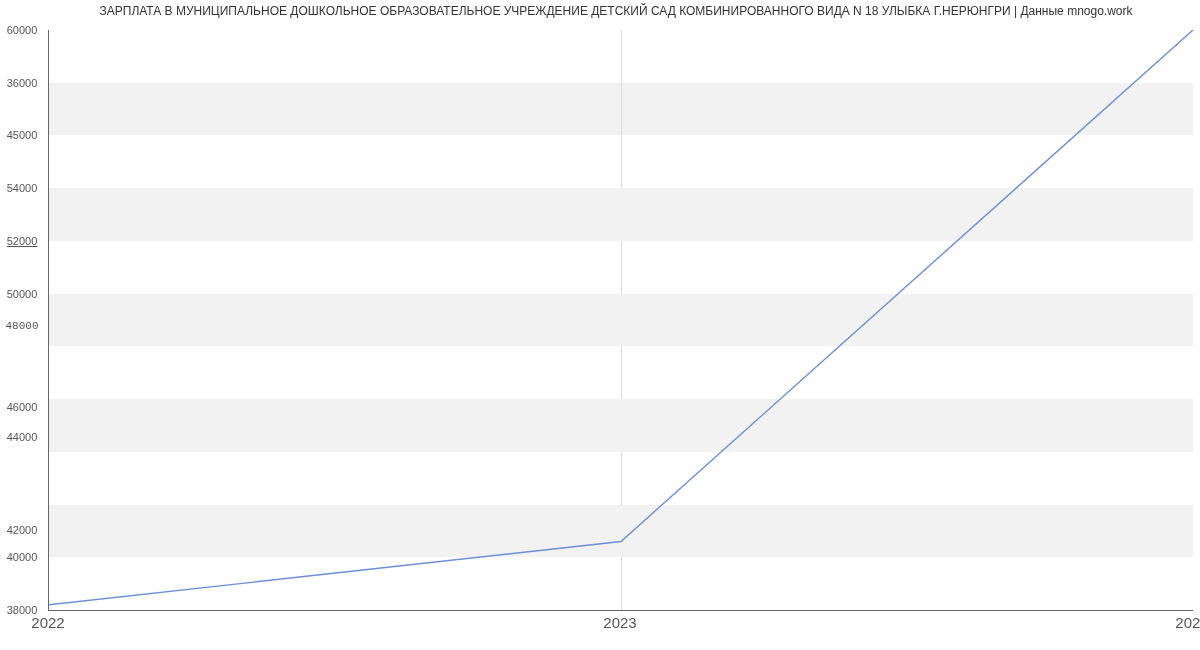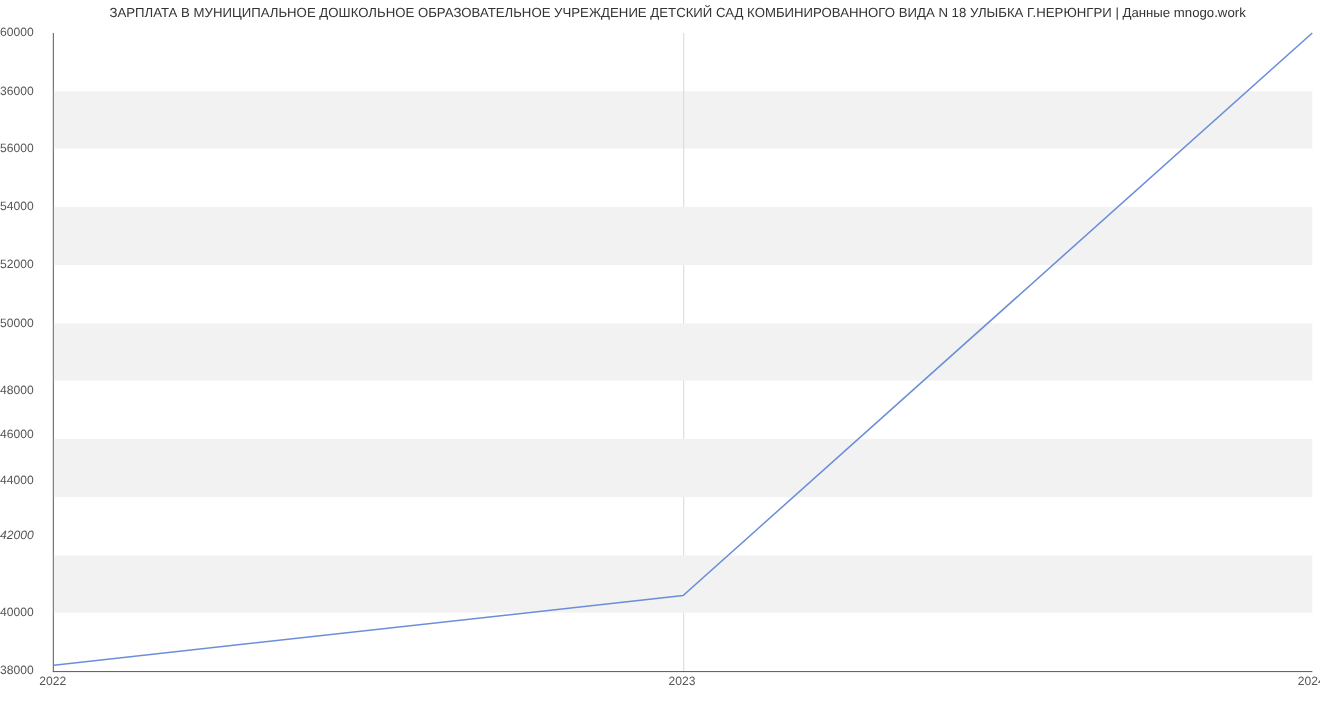--- a/index.html
+++ b/index.html
@@ -46,28 +46,28 @@
     top: 0;
     bottom: 0;
     width: 0;
     border-left: 1px solid #dcdcdc;
   }
   .ytick {
     position: absolute;
     right: 1156px; 
     font-size: 11px;
     color: #555;
-    text-align: left;
+    text-align: center;
     transform: translateY(-50%);
     width: 44px;
   }
   .xtick {
     position: absolute;
     top: 614px;
-    font-size: 11px;
+    font-size: 15px;
     color: #555;
     transform: translateX(-50%);
   }
   svg.line-layer {
     position: absolute;
     left: 0;
     top: 0;
     width: 100%;
     height: 100%;
     overflow: visible;
@@ -92,26 +92,26 @@
       <div class="band" style="top: 263.636px; height: 52.7273px;"></div>
       <div class="band" style="top: 369.091px; height: 52.7273px;"></div>
       <div class="band" style="top: 474.545px; height: 52.7273px;"></div>
     <svg class="line-layer" preserveAspectRatio="none" viewBox="0 0 1144 580">
       <polyline class="series-line" points="0,574.7272727272727 572,511.45454545454544 1144,0" style="stroke: rgb(106, 143, 216);"></polyline>
     </svg>
   </div>
 
 <div class="ytick" style="top: 610px; padding-left: 28px;">38000</div>
     <div class="ytick" style="top: 557.273px;">40000</div>
-    <div class="ytick" style="top: 487px; font-style: italic;">42000</div>
+    <div class="ytick" style="top: 530px;">42000</div>
     <div class="ytick" style="top: 437px;">44000</div>
-    <div class="ytick" style="top: 395px; margin-left: 48px;">46000</div>
-    <div class="ytick" style="top: 355px;">48000</div>
+    <div class="ytick" style="top: 407px; margin-left: 48px;">46000</div>
+    <div class="ytick" style="top: 326px; font-family: Liberation Mono, monospace;">48000</div>
     <div class="ytick" style="top: 293.636px;">50000</div>
-    <div class="ytick" style="top: 240.909px;">52000</div>
+    <div class="ytick" style="top: 240.909px; text-decoration: underline;">52000</div>
     <div class="ytick" style="top: 188.182px; padding-left: 46px;">54000</div>
-    <div class="ytick" style="top: 135.455px;">56000</div>
+    <div class="ytick" style="top: 135.455px;">45000</div>
     <div class="ytick" style="top: 82.7273px;">36000</div>
     <div class="ytick" style="top: 30px;">60000</div>
     <div class="xtick" style="left: 48px;">2022</div>
     <div class="xtick" style="left: 620px;">2023</div>
     <div class="xtick" style="left: 1192px;">2024</div>
   </div>
 
 </body></html>

